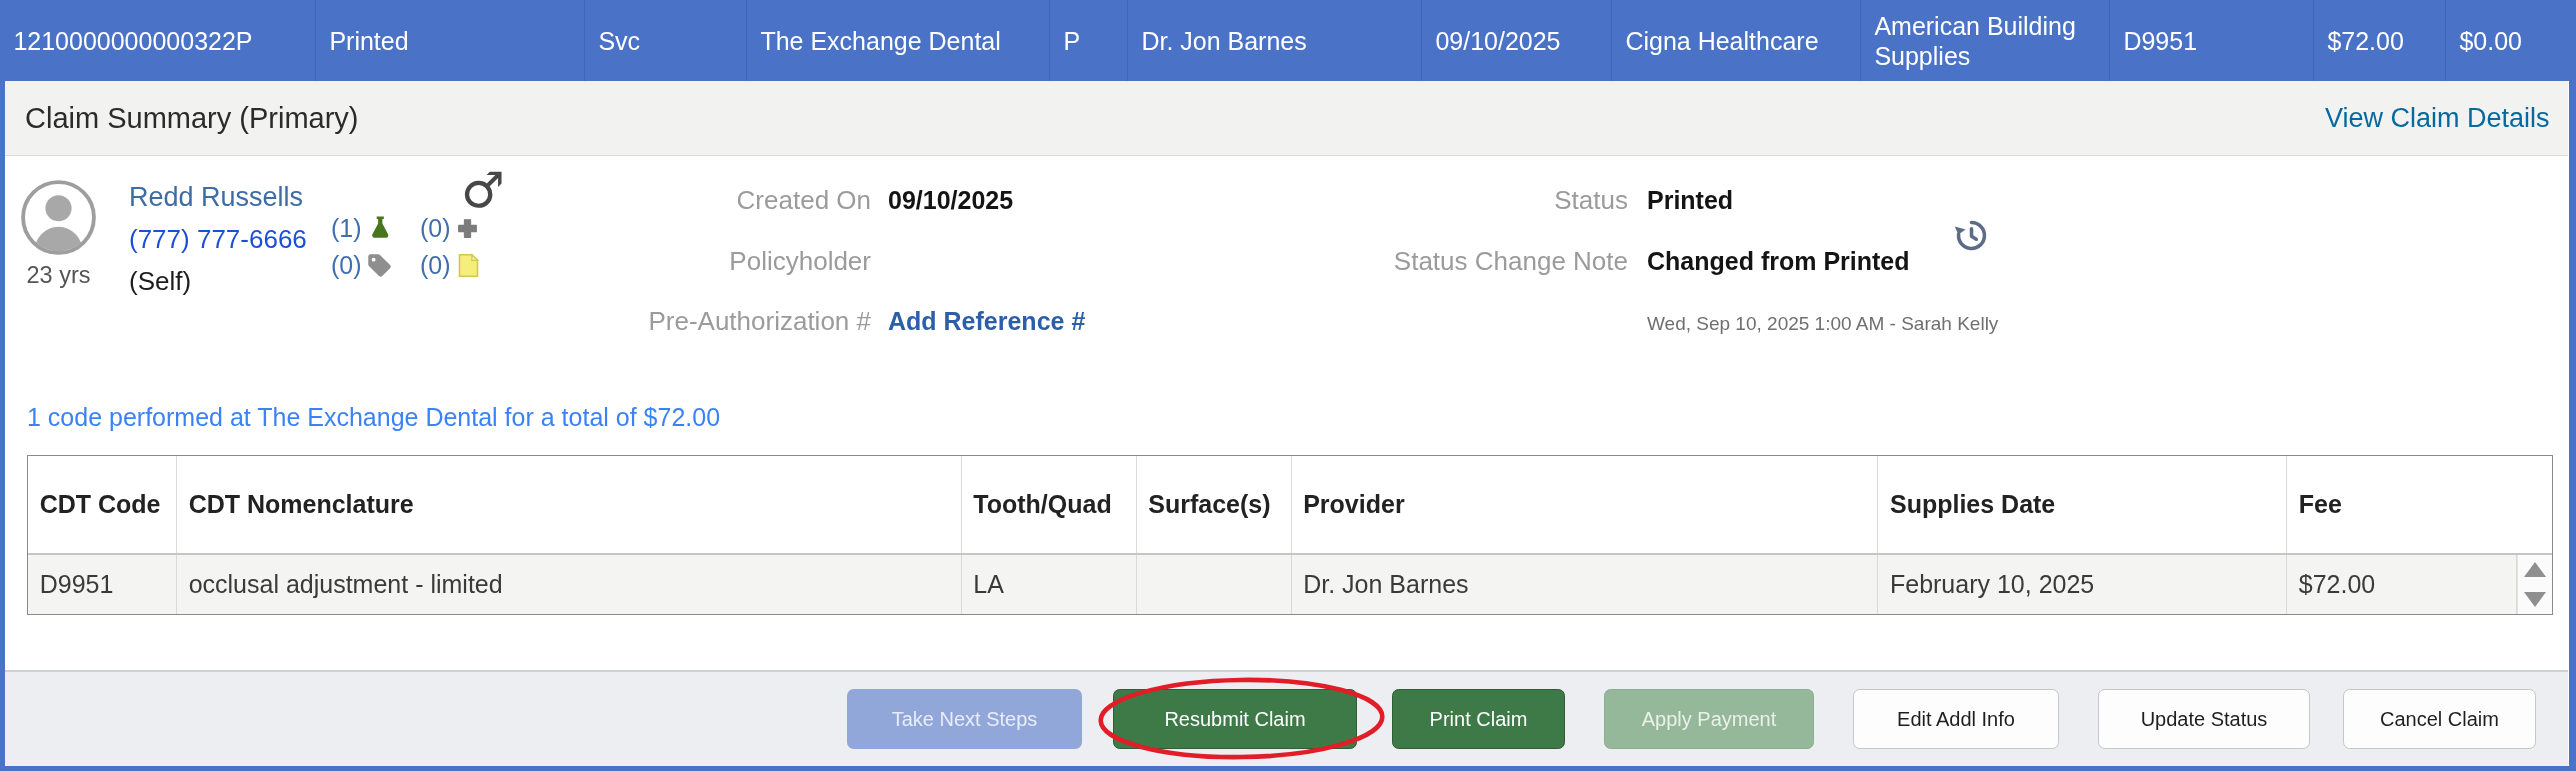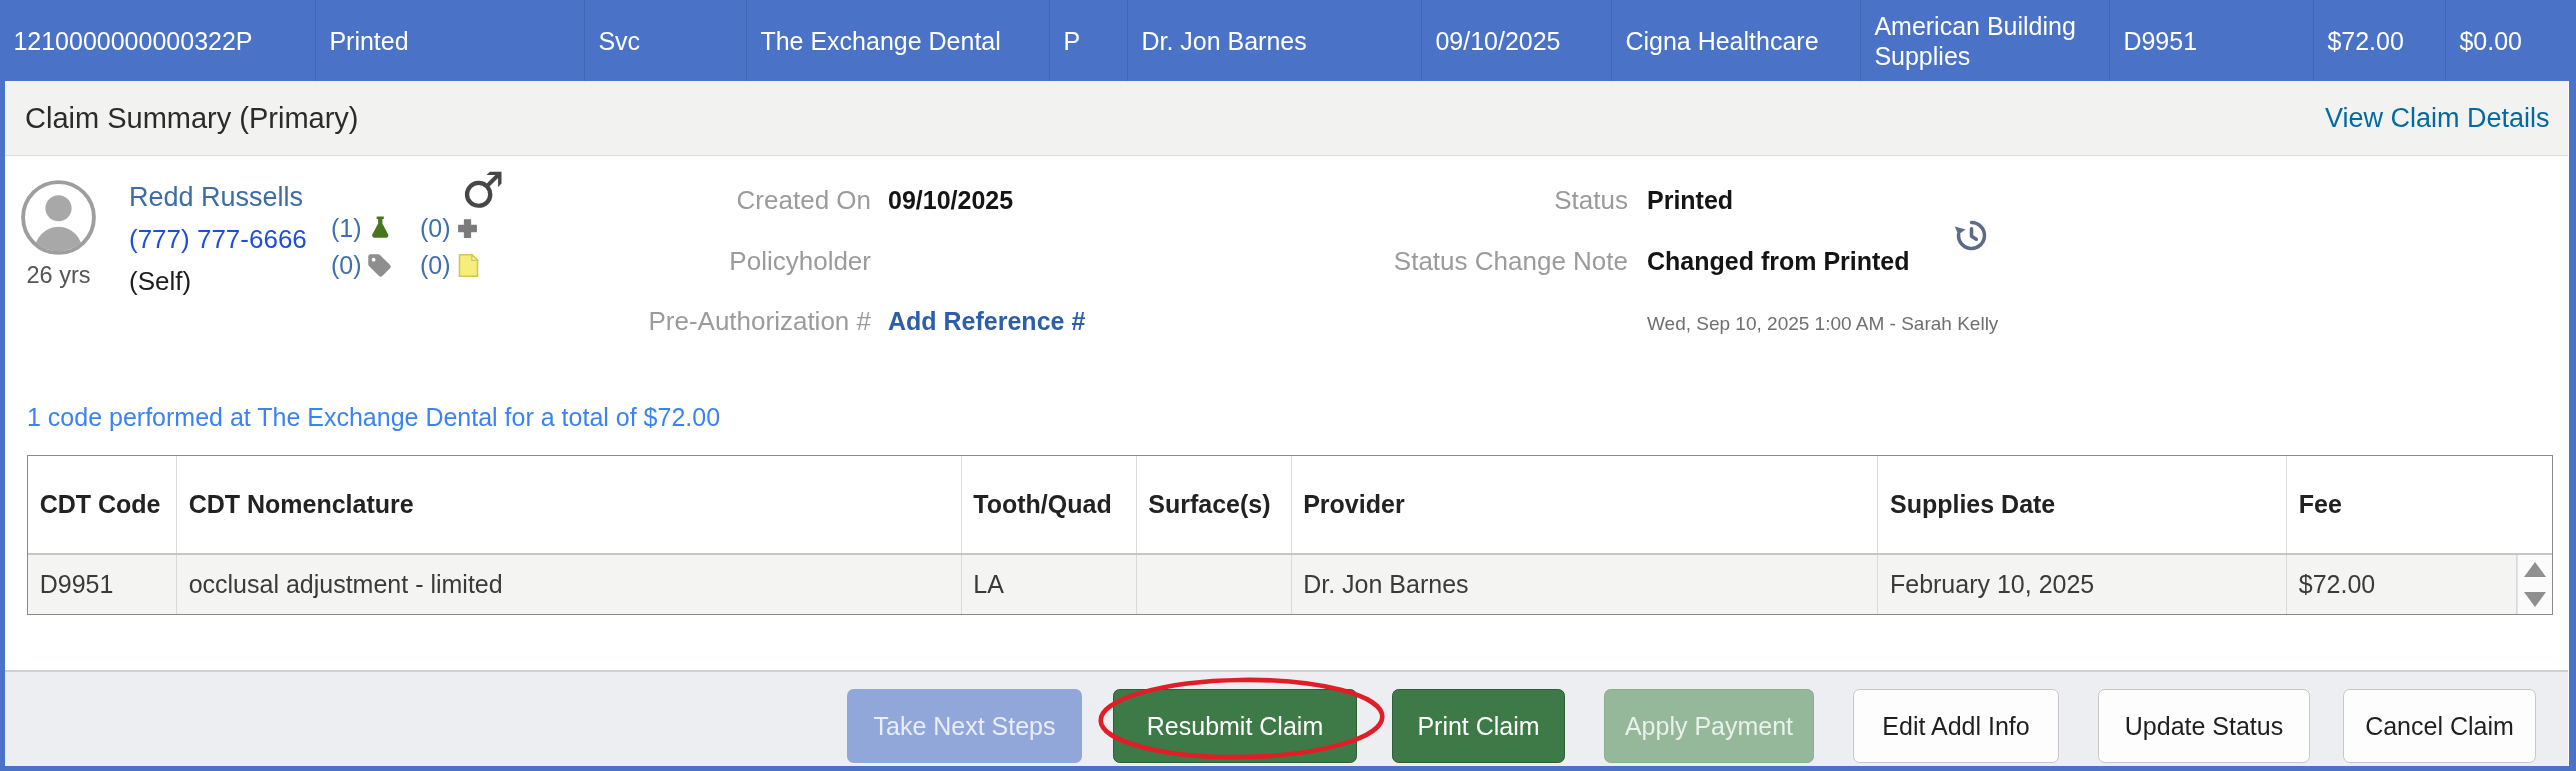--- a/index.html
+++ b/index.html
@@ -65,21 +65,21 @@
   .sbar{width:35px;background:#fbfbfb;border-left:0.8px solid #e3e3e3;display:flex;flex-direction:column;
         justify-content:space-between;align-items:center;padding:6.7px 0;}
   .tri-up{width:0;height:0;border-left:11px solid transparent;border-right:11px solid transparent;
           border-bottom:15px solid #8f8f8f;cursor:pointer;}
   .tri-down{width:0;height:0;border-left:11px solid transparent;border-right:11px solid transparent;
             border-top:15px solid #8f8f8f;cursor:pointer;}
 
   
   .footer{position:absolute;left:0;top:589px;width:2563px;height:96px;background:#eceef2;
           border-top:2.5px solid #cdd0d6;}
-  .btn{position:absolute;top:17px;height:74px;border-radius:6.7px;font-size:25px;display:flex;
+  .btn{position:absolute;top:17px;height:60px;border-radius:6.7px;font-size:20px;display:flex;
        align-items:center;justify-content:center;cursor:pointer;border:0.8px solid transparent;
        font-family:inherit;padding:0;}
   .btn-blue-disabled{background:#92a7d9;color:#e9edf8;cursor:default;}
   .btn-green{background:#3e7a47;border-color:#2f5d36;color:#fff;}
   .btn-green-muted{background:#95b89a;border-color:#8cae91;color:#e9f1ea;cursor:default;}
   .btn-white{background:#fdfdfd;border-color:#c6c6c6;color:#1f1f1f;}
   .b-tns{left:842px;width:235px}
   .b-rsc{left:1108px;width:244px}
   .b-prc{left:1387px;width:173px}
   .b-apy{left:1599px;width:210px}
@@ -122,21 +122,21 @@
               <circle cx="50" cy="50" r="44"></circle>
             </clipPath>
           </defs>
         <circle cx="50" cy="50" r="46" fill="#ffffff" stroke="#9e9e9e" stroke-width="5"></circle>
         <g clip-path="url(#avclip)">
           <circle cx="50" cy="38" r="17" fill="#a8a8a8"></circle>
           <path d="M18 96 a32 34 0 0 1 64 0 z" fill="#a8a8a8"></path>
         </g>
       </svg>
     </div>
-    <div class="age">26 yrs</div>
+    <div class="age">23 yrs</div>
     <a class="pname">Redd Russells</a>
     <div class="phone">(777) 777-6666</div>
     <div class="selfrel">(Self)</div>
     <div class="male">♂</div>
 
     <div class="badges">
       <div class="badge">
         <span>(1)</span>
         <span>
           <svg viewBox="0 0 24 24" width="28.5" height="28.5">

